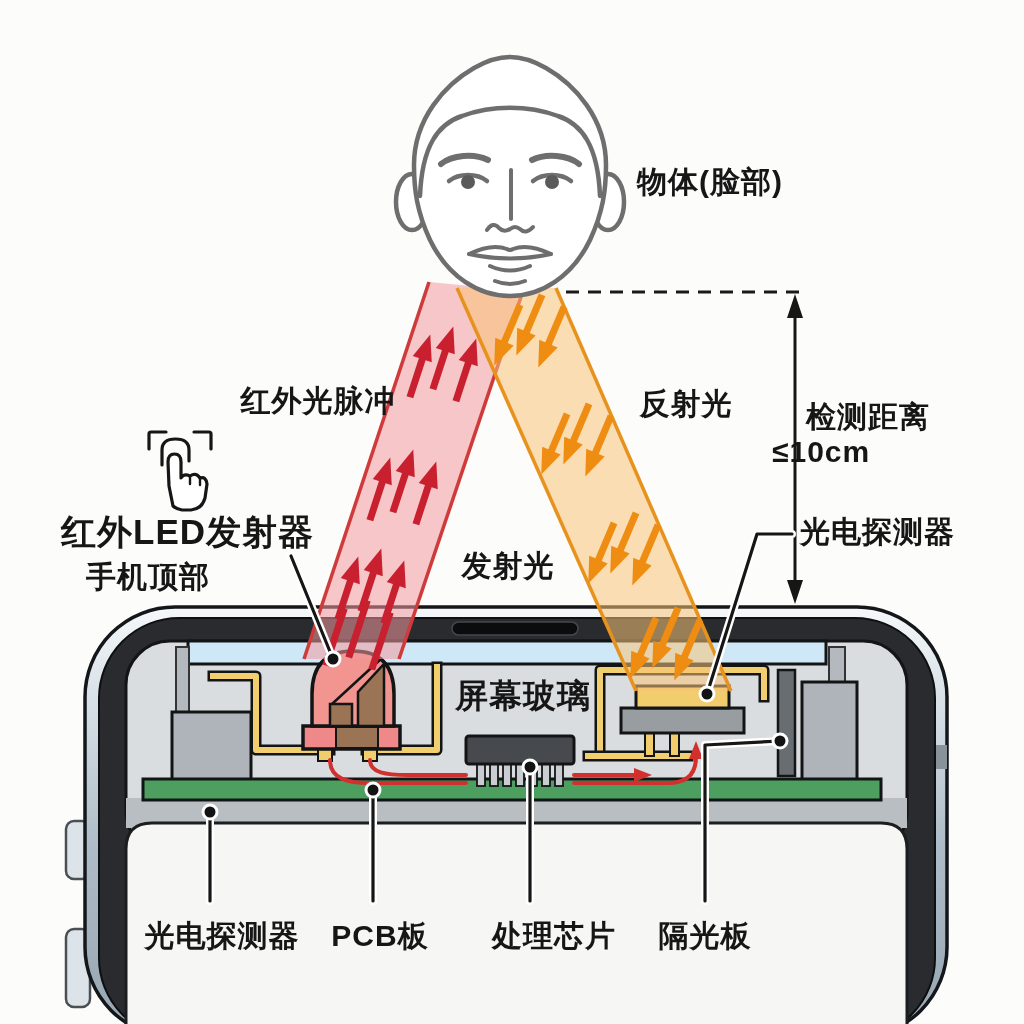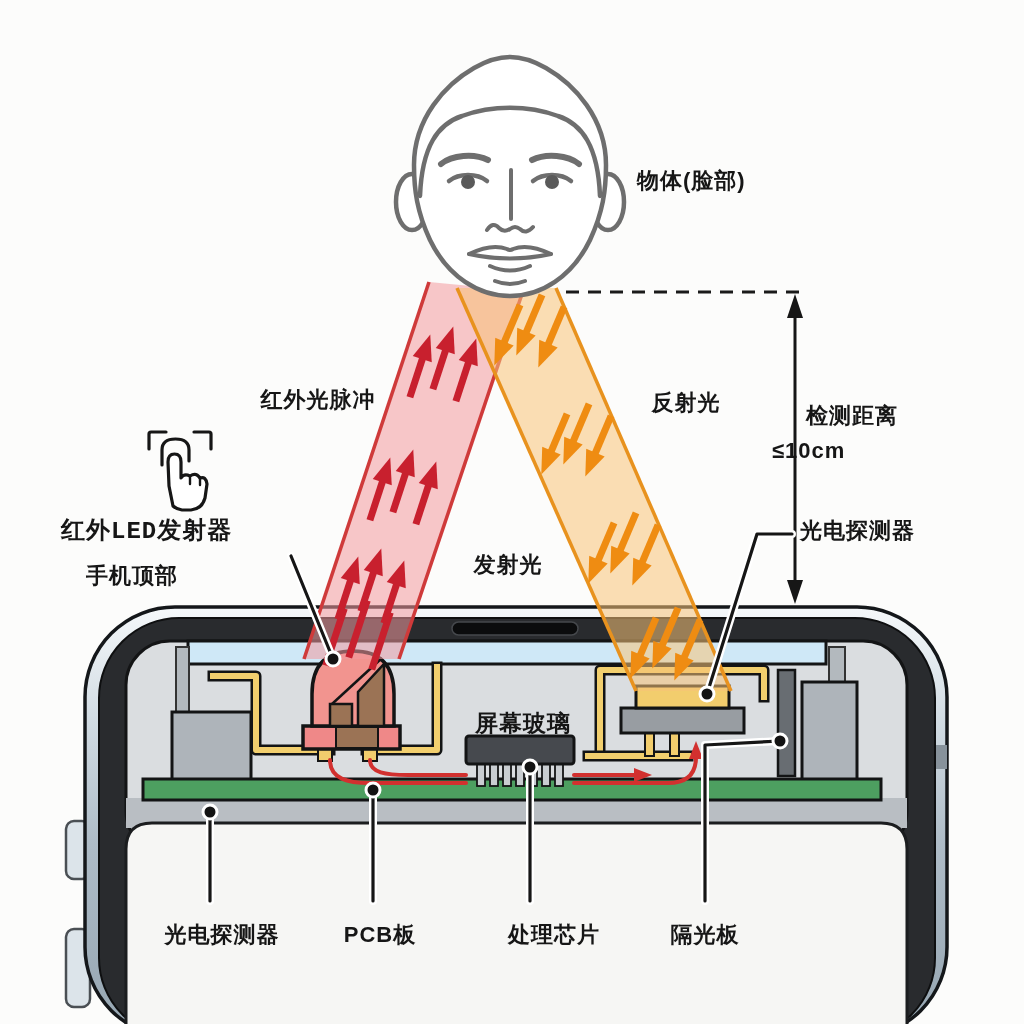--- a/index.html
+++ b/index.html
@@ -5,30 +5,30 @@
   html,body{margin:0;padding:0;background:#fff;}
   .stage{
     position:relative;width:1024px;height:1024px;overflow:hidden;
     background:#fcfcfb;
     font-family:"Liberation Sans","DejaVu Sans",sans-serif;
   }
   .stage svg{position:absolute;left:0;top:0;}
   .label{
     position:absolute;
     font-weight:700;
-    font-size:22px;
+    font-size:30px;
     color:#161616;
     white-space:nowrap;
     line-height:1.1;
     transform:translate(-50%,-50%);
     letter-spacing:1px;
   }
   .label--left{transform:translate(0,-50%);}
-  .fs36{font-size:24px;font-family:Liberation Mono, monospace;}
-  .fs33{font-size:23px;margin-top:28px;}
+  .fs36{font-size:35px;}
+  .fs33{font-size:33px;}
 </style>
 </head>
 <body>
 
 <div class="stage">
 
 <svg width="1024" height="1024" viewBox="0 0 1024 1024">
   <defs>
     <linearGradient id="metal" x1="0" y1="0" x2="0" y2="1">
       <stop offset="0" stop-color="#f5f8fa"></stop>

